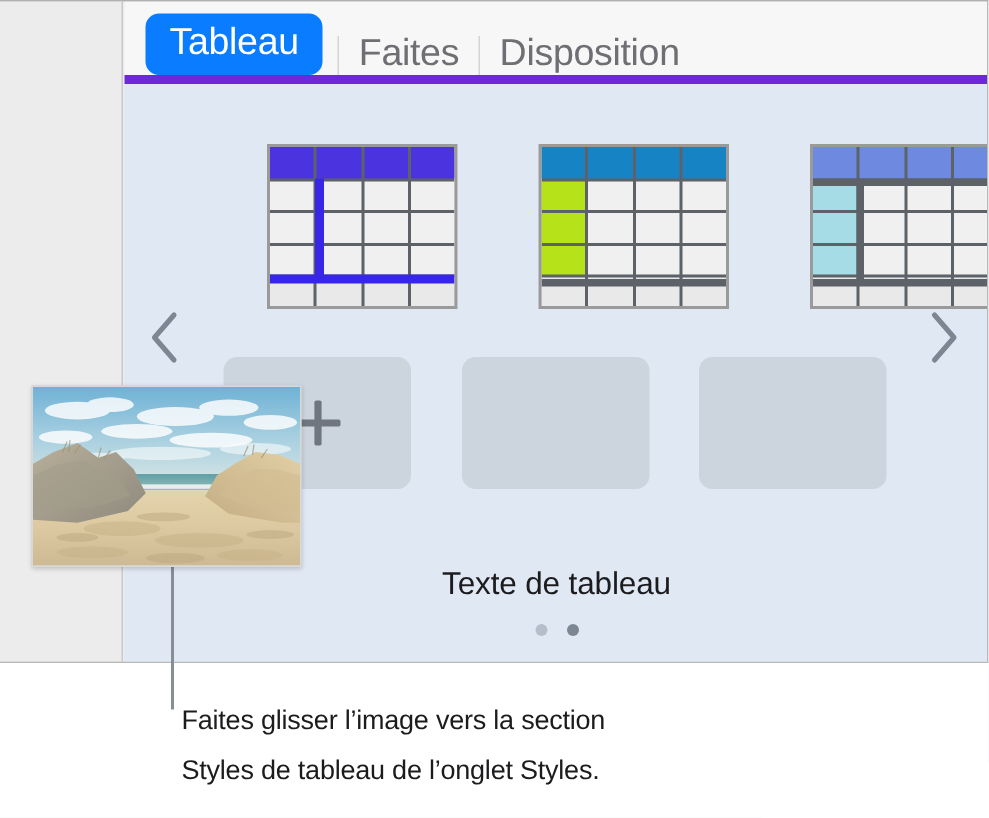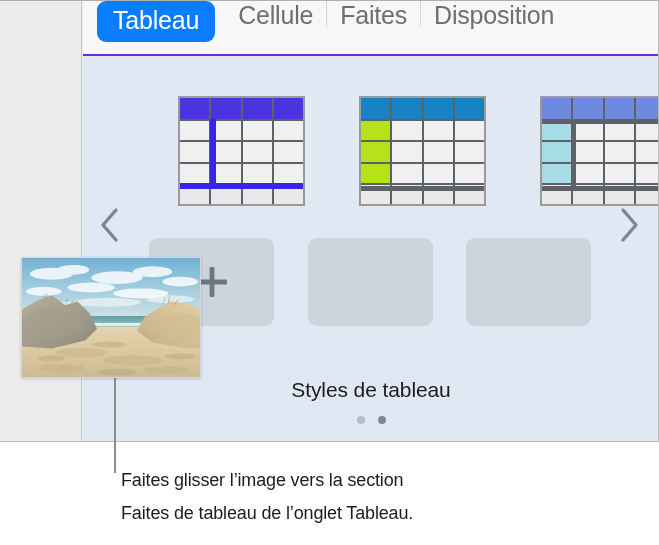--- a/index.html
+++ b/index.html
@@ -47,24 +47,24 @@
     box-sizing: border-box;
   }
 
   
   #tabbar {
     position: absolute;
     left: 83px; top: 0;
     width: 576px;
     height: 55px;
     background: #f7f7f7;
-    border-bottom: 2px solid #6d28d9;
+    border-bottom: 6px solid #6d28d9;
     box-sizing: border-box;
     display: flex;
-    align-items: flex-start;
+    align-items: flex-end;
   }
   .tab {
     font-size: 25px;
     color: #6e6e73;
     padding: 0 13px;
     letter-spacing: -0.2px;
     white-space: nowrap;
     cursor: default;
   }
   .tab.active {
@@ -284,21 +284,20 @@
 <body>
 
 <div id="screen">
 
   <div id="window">
 
     <div id="left-gutter"></div>
 
     <div id="tabbar">
       <div class="tab active">Tableau</div>
-      <div class="tab">Cellule</div>
       <div class="tabsep"></div>
       <div class="tab">Faites</div>
       <div class="tabsep"></div>
       <div class="tab">Disposition</div>
     </div>
 
     <div id="panel">
 
       <div class="nav-arrow" id="nav-prev">
         <svg width="30" height="46" viewBox="0 0 30 46" aria-hidden="true">
@@ -397,21 +396,21 @@
 
       <div class="ph" id="ph-0">
         <svg class="plus-icon" viewBox="0 0 34 34" aria-hidden="true">
           <rect x="14.6" y="2" width="4.8" height="30" rx="1.2" fill="#6f7680"></rect>
           <rect x="2" y="14.6" width="30" height="4.8" rx="1.2" fill="#6f7680"></rect>
         </svg>
       </div>
       <div class="ph" id="ph-1"></div>
       <div class="ph" id="ph-2"></div>
 
-      <div id="panel-title">Styles de tableau</div>
+      <div id="panel-title">Texte de tableau</div>
 
       <div id="dots">
         <div class="dot"></div>
         <div class="dot active"></div>
       </div>
 
     </div>
   </div>
 
   <div id="drag-image">
@@ -495,16 +494,16 @@
         <ellipse cx="160" cy="100" rx="16" ry="3"></ellipse>
         <ellipse cx="96" cy="116" rx="20" ry="3.5"></ellipse>
       </g>
     </svg>
   </div>
 
   <div id="callout-line"></div>
 
   <div id="caption">
     <span class="line">Faites glisser l’image vers la section</span>
-    <span class="line">Faites de tableau de l’onglet Tableau.</span>
+    <span class="line">Styles de tableau de l’onglet Styles.</span>
   </div>
 
 </div>
 
 </body></html>

